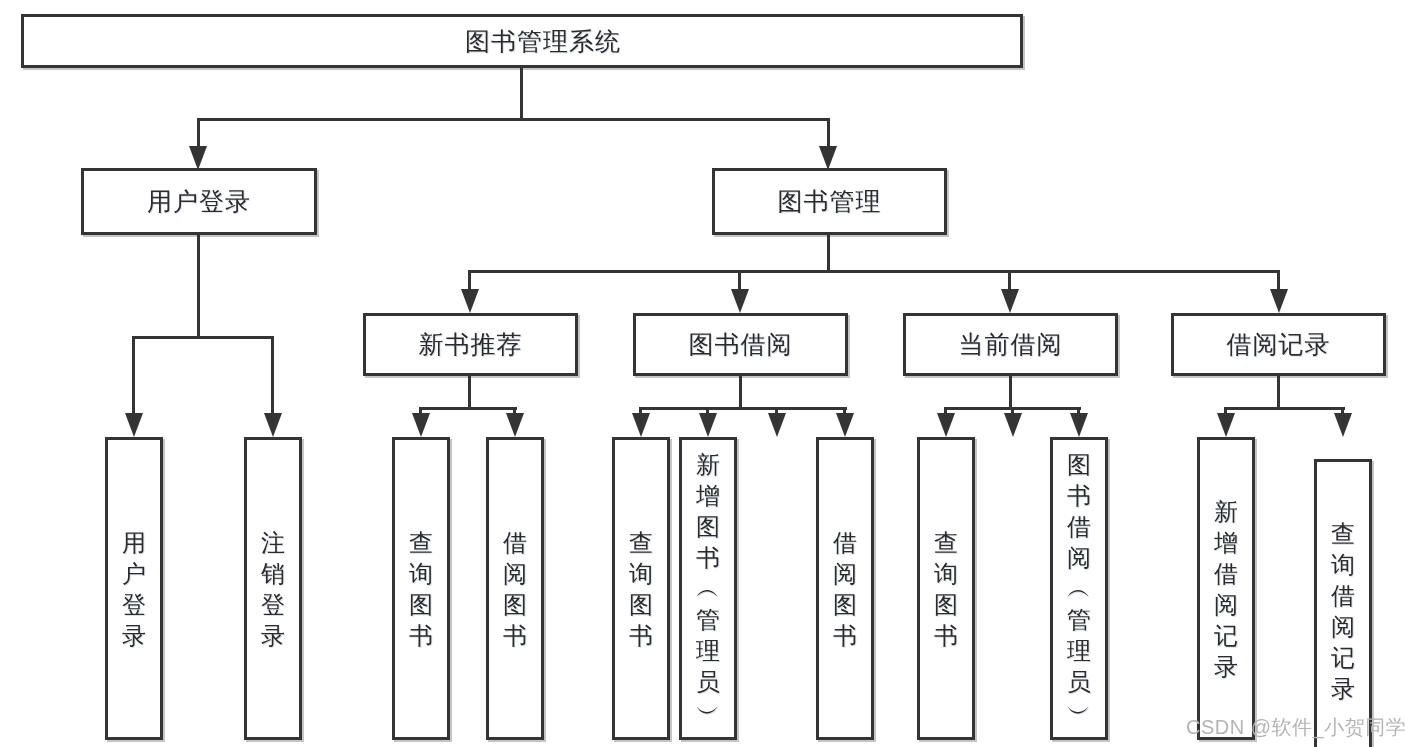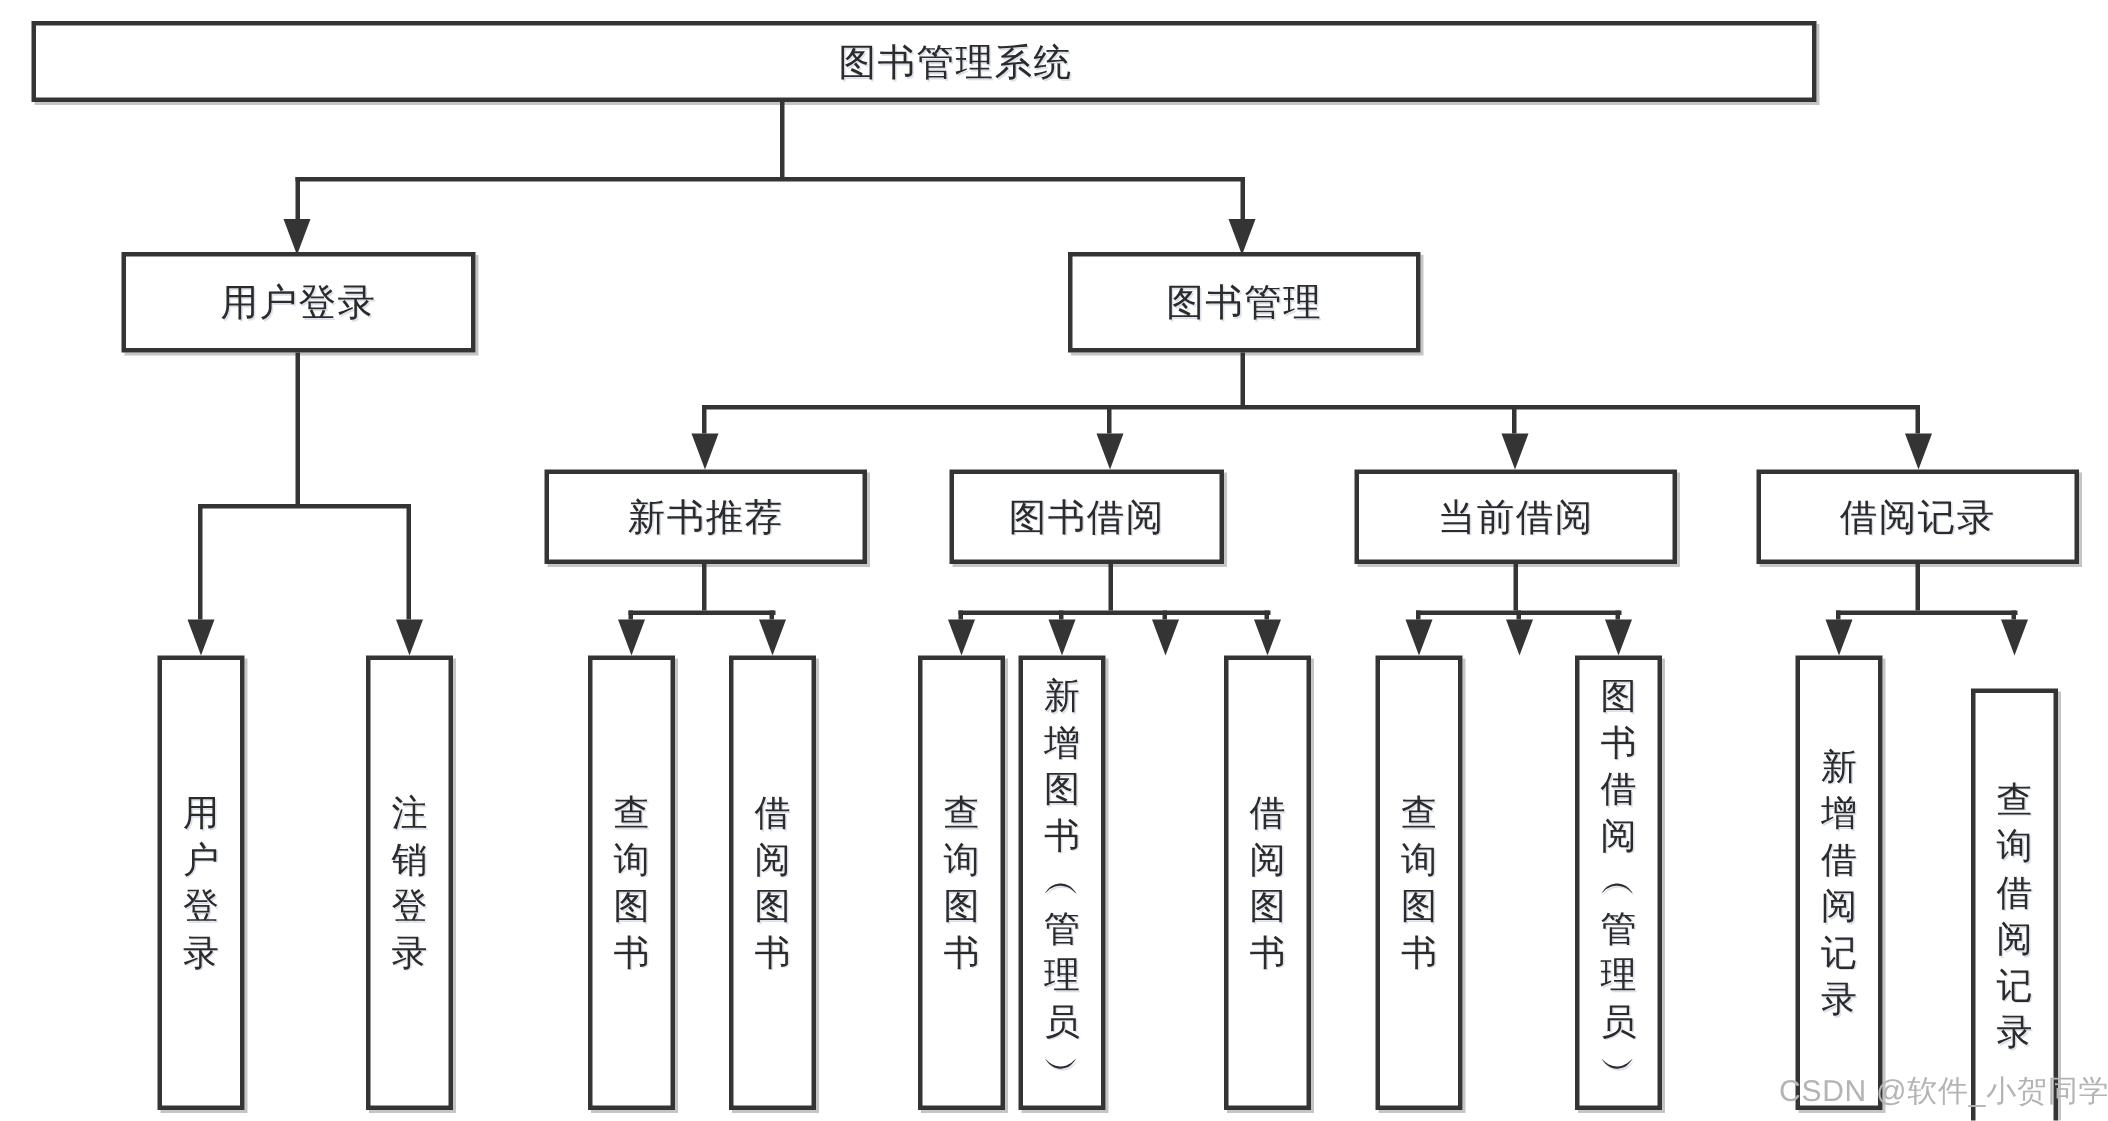--- a/index.html
+++ b/index.html
@@ -33,37 +33,37 @@
   .watermark{
     position:absolute;left:1186px;top:714px;width:215px;
     font-size:20px;color:#b4b4b4;white-space:nowrap;letter-spacing:0.5px;
   }
 </style>
 </head>
 <body>
 
 <div class="stage">
 
-  <div class="box" style="left:21px;top:14px;width:1190px;height:54px;padding-left:42px;">
+  <div class="box" style="left:21px;top:14px;width:1002px;height:54px;padding-left:42px;">
     <span class="hlabel">图书管理系统</span>
   </div>
 
   <div class="box" style="left:81px;top:168px;width:236px;height:67px;">
     <span class="hlabel">用户登录</span>
   </div>
 
   <div class="box" style="left:712px;top:168px;width:235px;height:67px;">
     <span class="hlabel">图书管理</span>
   </div>
 
   <div class="box" style="left:363px;top:313px;width:215px;height:63px;">
     <span class="hlabel">新书推荐</span>
   </div>
 
-  <div class="box" style="left:633px;top:313px;width:183px;height:63px;">
+  <div class="box" style="left:633px;top:313px;width:215px;height:63px;">
     <span class="hlabel">图书借阅</span>
   </div>
 
   <div class="box" style="left:903px;top:313px;width:215px;height:63px;">
     <span class="hlabel">当前借阅</span>
   </div>
 
   <div class="box" style="left:1171px;top:313px;width:215px;height:63px;">
     <span class="hlabel">借阅记录</span>
   </div>

